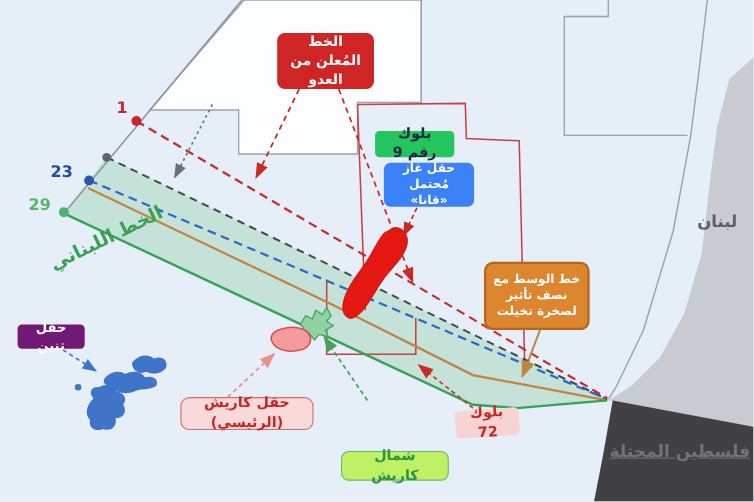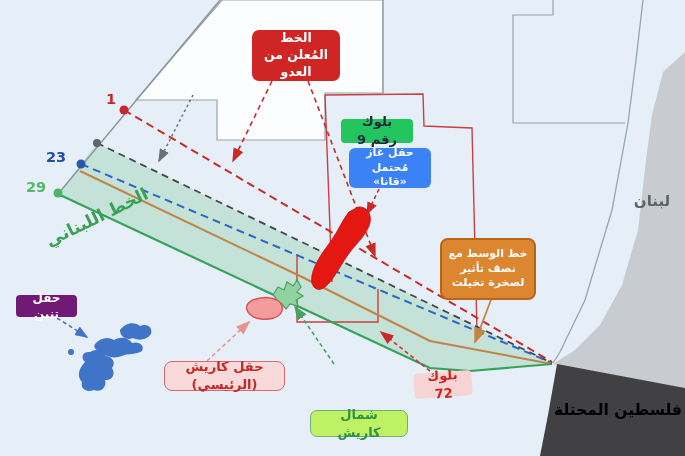--- a/index.html
+++ b/index.html
@@ -13,21 +13,21 @@
   .lbl-block9{left:341px;top:119px;width:72px;height:24px;background:#22c55e;color:#1f2742;font-size:13px;border-radius:4px;}
   .lbl-qana{left:349px;top:148px;width:82px;height:40px;background:#3b82f6;color:#fff;font-size:11px;border-radius:6px;}
   .lbl-mid{left:440px;top:238px;width:96px;height:62px;background:#dd8630;color:#fff;font-size:11px;border:2px solid #b5661a;border-radius:8px;}
   .lbl-tanin{left:16px;top:295px;width:61px;height:22px;background:#701a75;color:#fff;font-size:12px;border-radius:4px;}
   .lbl-karish{left:164px;top:361px;width:121px;height:30px;background:#f8dada;color:#c92525;font-size:13px;border:1.5px solid #d86a6a;border-radius:8px;}
   .lbl-nkarish{left:310px;top:366px;width:98px;height:27px;background:#bef264;color:#2f9147;font-size:13px;border:1.5px solid #6cb07c;border-radius:7px;margin-top:44px;}
   .lbl-block72{left:414px;top:372px;width:58px;height:25px;background:#f6d4d4;color:#c92525;font-size:13px;border-radius:4px;transform:rotate(-4deg);}
   .txt{position:absolute;background:transparent;}
   .txt-lebline{left:38px;top:206px;width:118px;color:#3aa055;font-size:17px;transform:rotate(-26deg);transform-origin:center;}
   .txt-lebanon{left:626px;top:191px;width:52px;color:#5d6268;font-size:15px;}
-  .txt-palestine{left:553px;top:400px;width:130px;color:#000000;font-size:15.5px;}
+  .txt-palestine{left:553px;top:400px;width:130px;color:#737373;font-size:15.5px;text-decoration:underline;}
   .num{position:absolute;font-size:14.5px;font-weight:bold;direction:ltr;}
   .num-1{left:106px;top:91px;color:#c6262c;}
   .num-23{left:46px;top:149px;color:#1e4fa8;}
   .num-29{left:26px;top:179px;color:#52b86a;}
 </style>
 </head>
 <body>
 
 <div id="stage">
 

